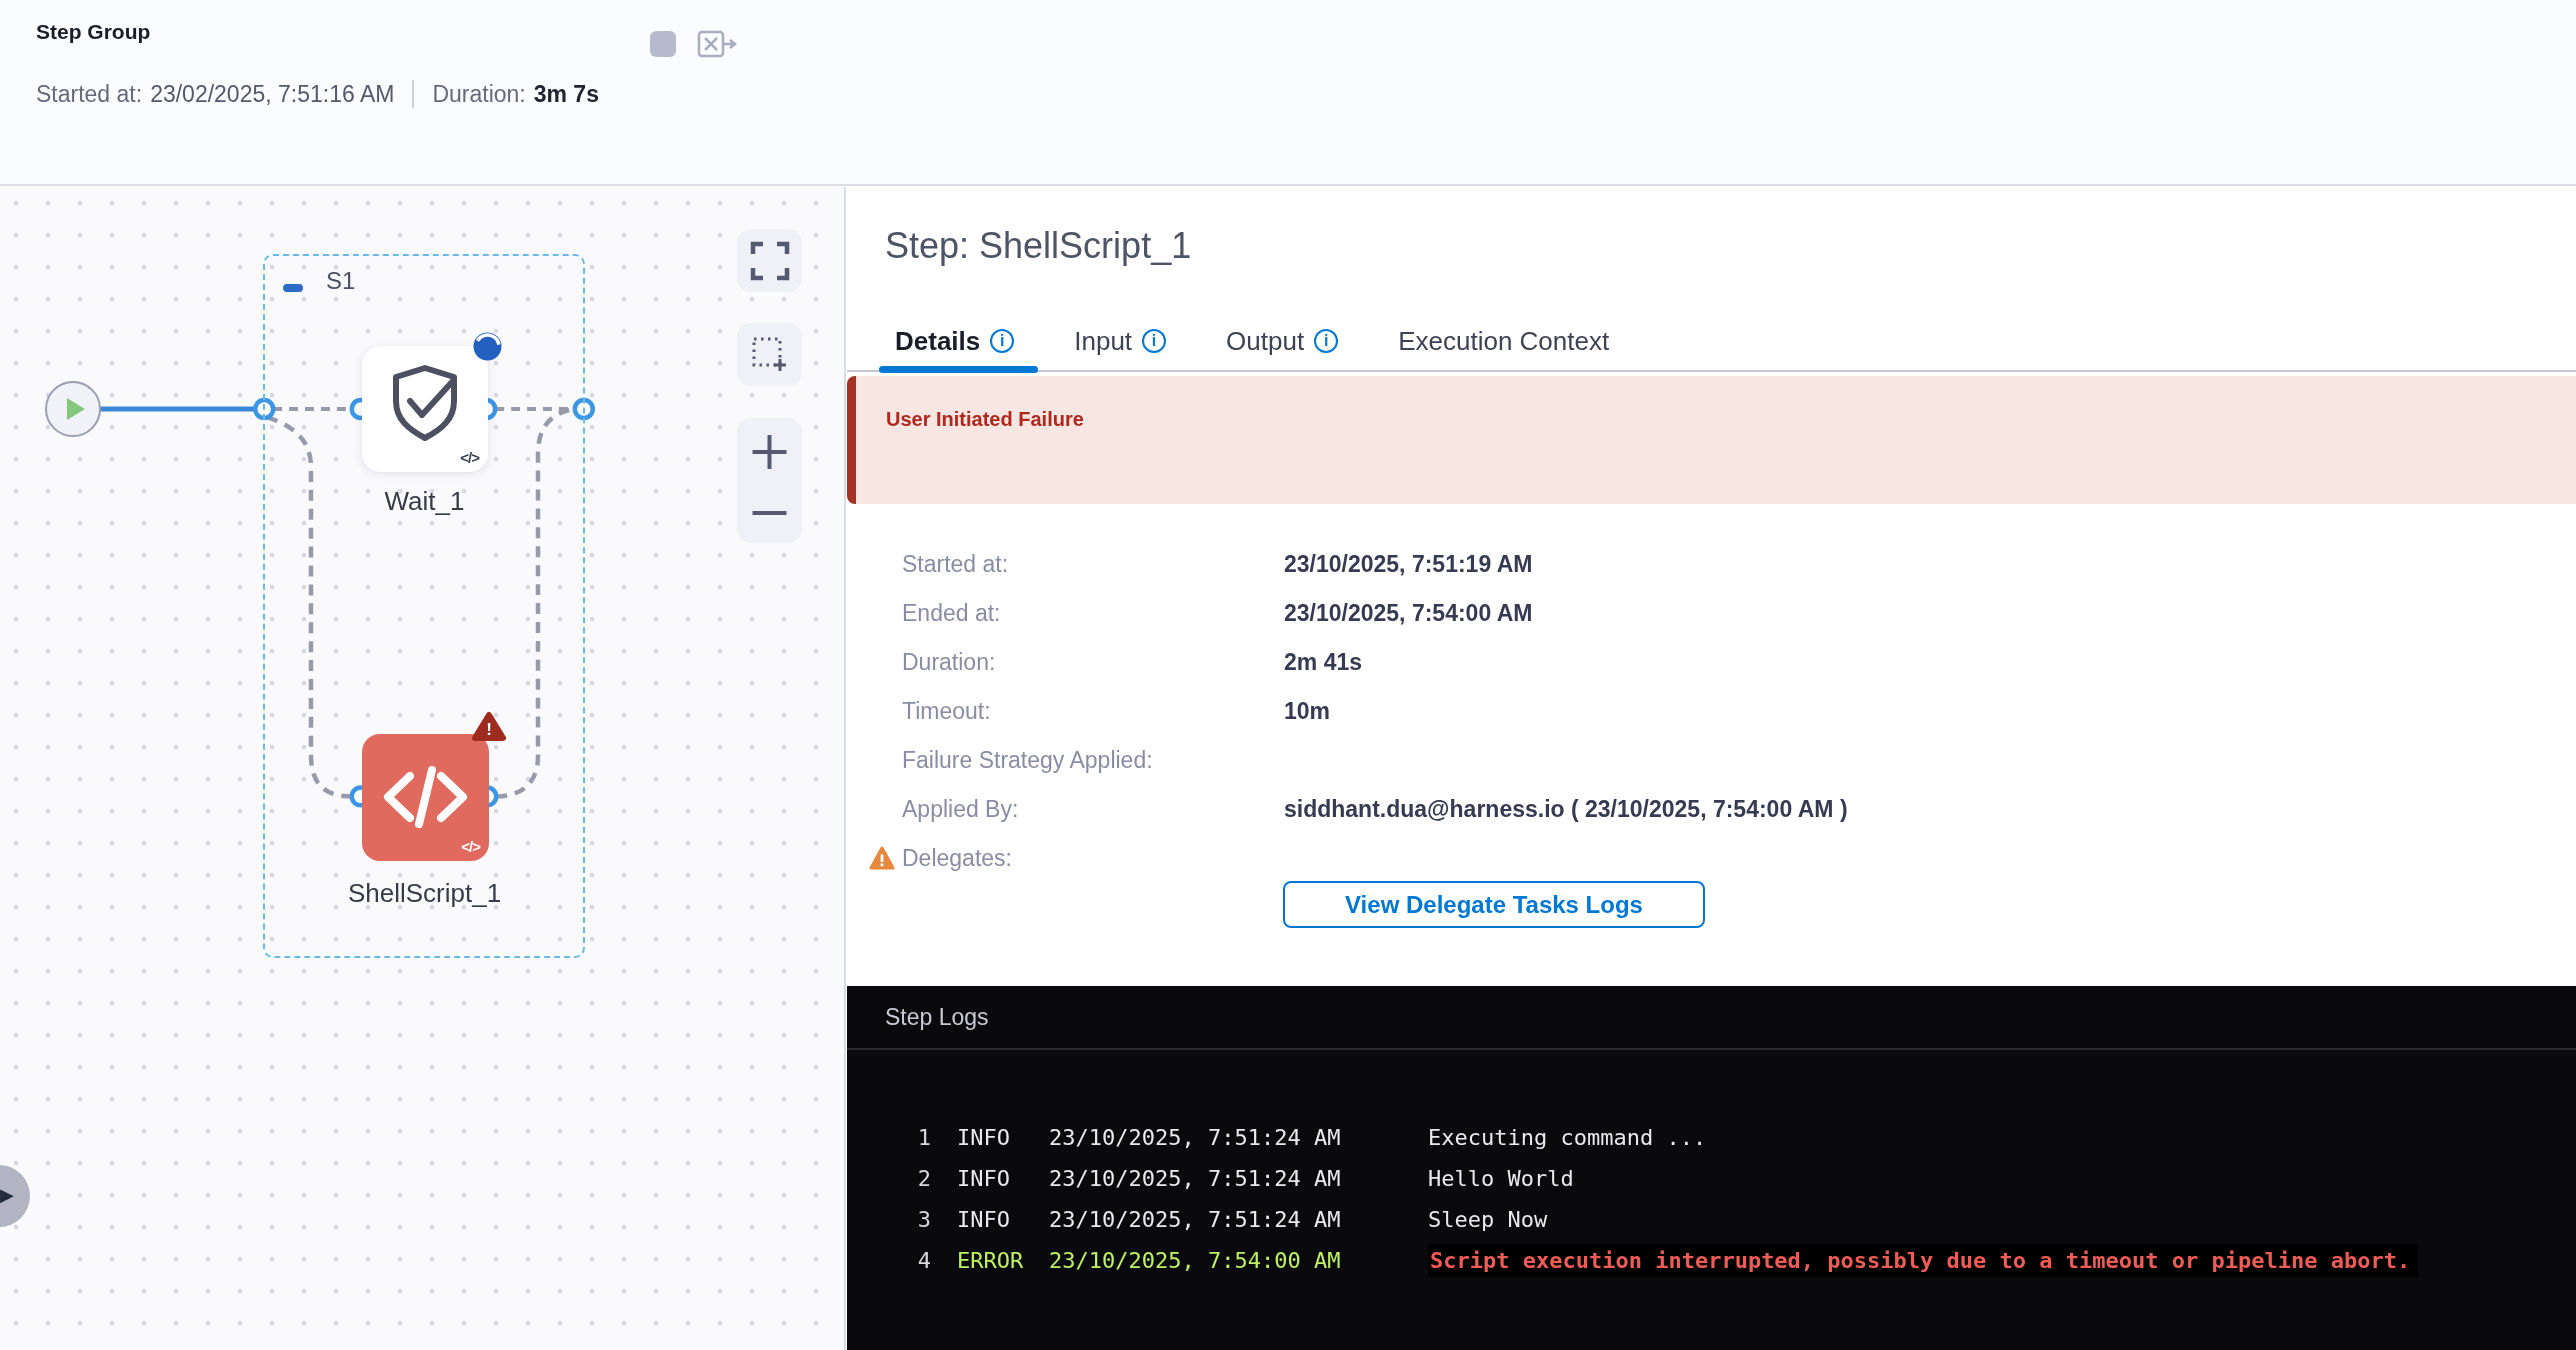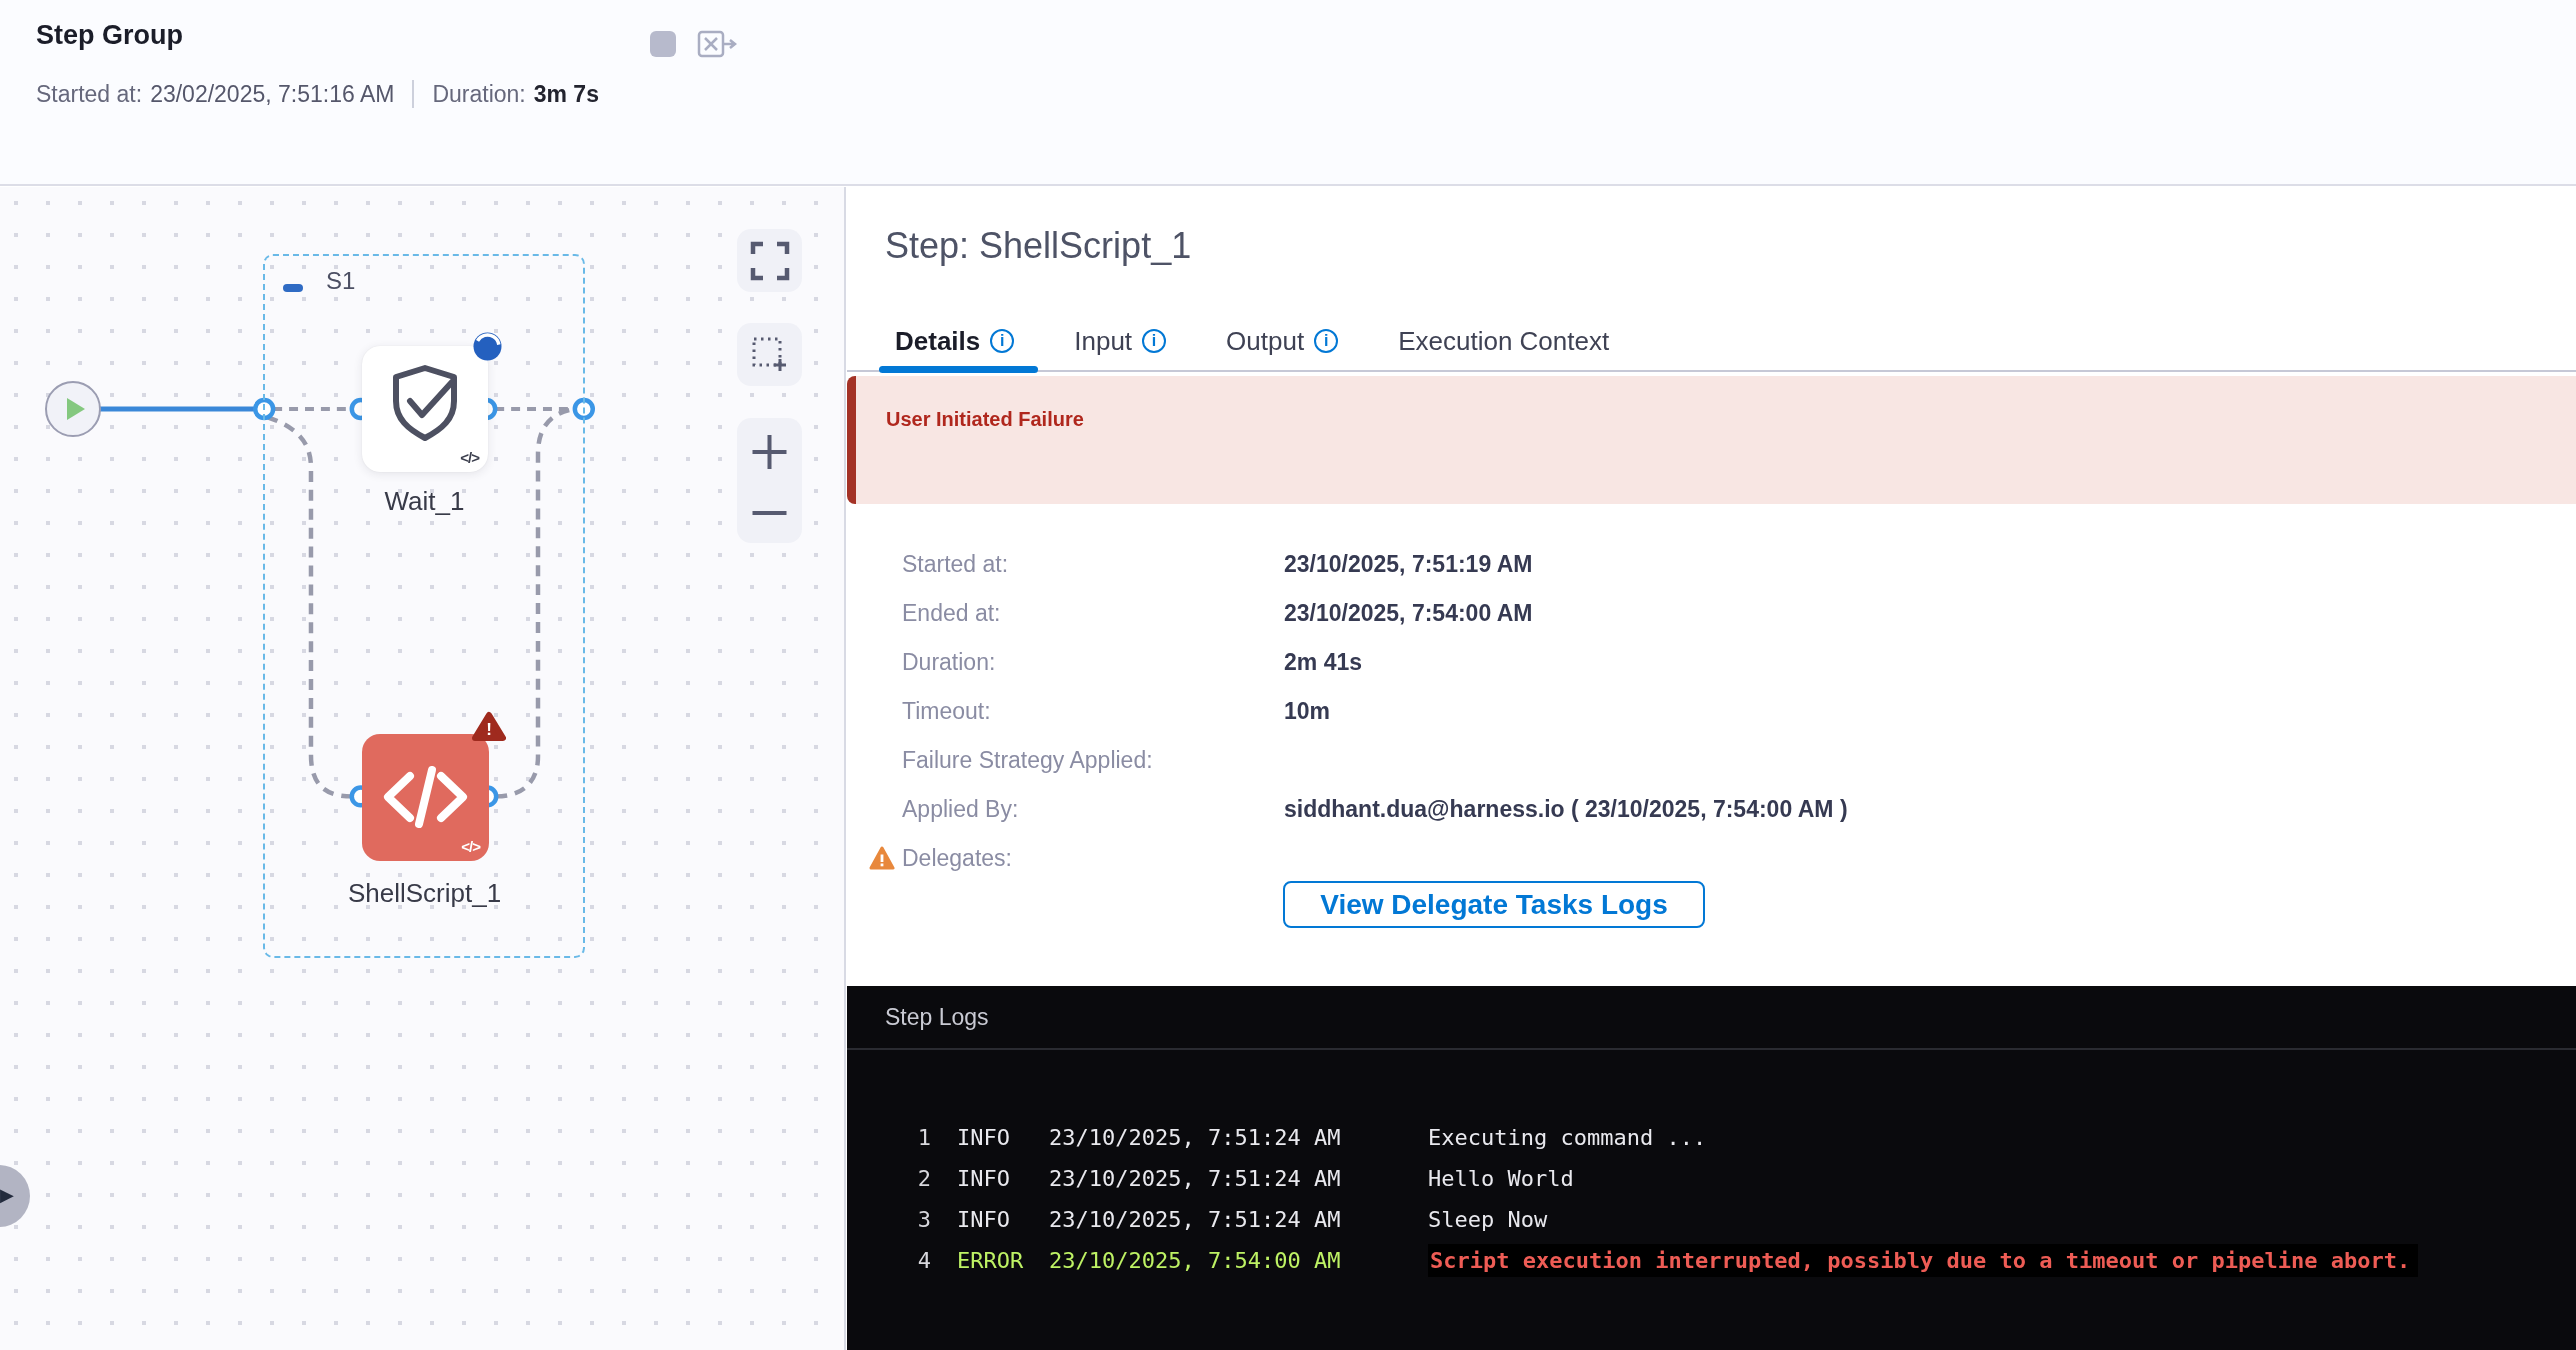--- a/index.html
+++ b/index.html
@@ -3,21 +3,21 @@
 <meta charset="utf-8">
 <style>
   * { margin:0; padding:0; box-sizing:border-box; }
   html,body { width:2576px; height:1351px; overflow:hidden; background:#fff;
               font-family:"Liberation Sans", sans-serif; }
   .app { position:relative; width:2576px; height:1351px; }
 
   
   .header { position:absolute; left:0; top:0; width:2576px; height:185px; background:#fbfcff; }
   .header-divider { position:absolute; left:0; top:184px; width:2576px; height:2px; background:#dcdde7; }
-  .hdr-title { position:absolute; left:36px; top:20px; font-size:27px; font-weight:700; color:#1b1d29; }
+  .hdr-title { position:absolute; left:36px; top:20px; font-size:21px; font-weight:700; color:#1b1d29; }
   .hdr-sub { position:absolute; left:36px; top:80px; font-size:23px; color:#66687c; display:flex; align-items:center; }
   .hdr-sub .val { color:#55576b; margin-left:8px; font-weight:500; }
   .hdr-sep { display:inline-block; width:2px; height:28px; background:#cdd0dc; margin:0 18px; }
   .hdr-dur-val { color:#23242f; font-weight:700; margin-left:8px; }
   .hdr-icon-btn { position:absolute; top:24px; width:40px; height:40px; display:flex; align-items:center; justify-content:center; cursor:pointer; }
   .stop-sq { width:26px; height:26px; border-radius:6px; background:#b7bacc; }
 
   
   .canvas { position:absolute; left:0; top:187px; width:844px; height:1163px; background:#fafafd;
             background-image:radial-gradient(#d7d8e2 2.2px, transparent 2.3px); background-size:32px 32px; }
@@ -62,21 +62,21 @@
                 border-left:9px solid #a43226; border-radius:8px 0 0 8px; }
   .err-banner-text { position:absolute; left:30px; top:32px; font-size:20px; font-weight:700; color:#b0271d; }
 
   .details { position:absolute; left:0; top:353px; width:1729px; }
   .detail-row { position:relative; height:49px; display:grid; grid-template-columns:382px 1fr; padding-left:55px; align-items:center; }
   .detail-label { font-size:23px; font-weight:500; color:#8a8ca3; }
   .detail-value { font-size:23px; font-weight:700; color:#363a52; }
   .delegate-warn { position:absolute; left:22px; top:12px; width:26px; height:24px; }
   .link { color:#0278d5; font-weight:500; cursor:pointer; text-decoration:none; }
   .view-logs-btn { position:absolute; left:436px; top:694px; width:422px; height:47px; background:#fff;
-                   border:2px solid #0278d5; border-radius:8px; color:#0278d5; font-size:28px; font-weight:700;
+                   border:2px solid #0278d5; border-radius:8px; color:#0278d5; font-size:24px; font-weight:700;
                    font-family:"Liberation Sans", sans-serif; cursor:pointer; }
 
   
   .console { position:absolute; left:0; top:799px; width:1729px; height:365px; background:#0a0a0d; }
   .console-title { position:absolute; left:38px; top:18px; font-size:23px; color:#c9cad3; }
   .console-divider { position:absolute; left:0; top:62px; width:1729px; height:2px; background:#2a2b31; }
   .log-rows { position:absolute; left:0; top:131px; width:1729px; }
   .log-row { height:41px; display:flex; align-items:center; font-family:"DejaVu Sans Mono", monospace; font-size:22px; color:#e9e9ee; white-space:pre; }
   .log-num { width:18px; margin-left:66px; text-align:right; color:#d8d8dd; }
   .log-level { width:80px; margin-left:26px; }

